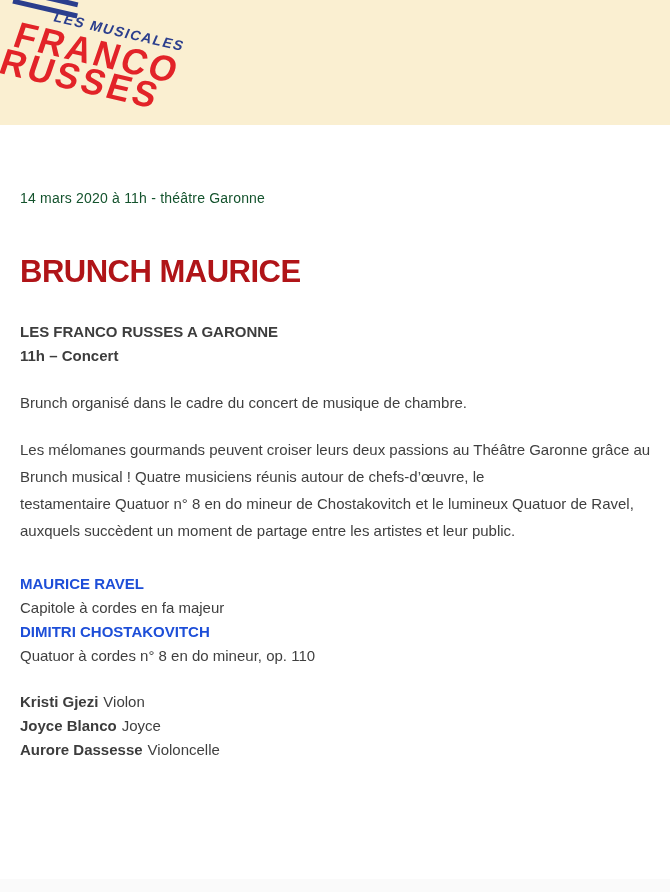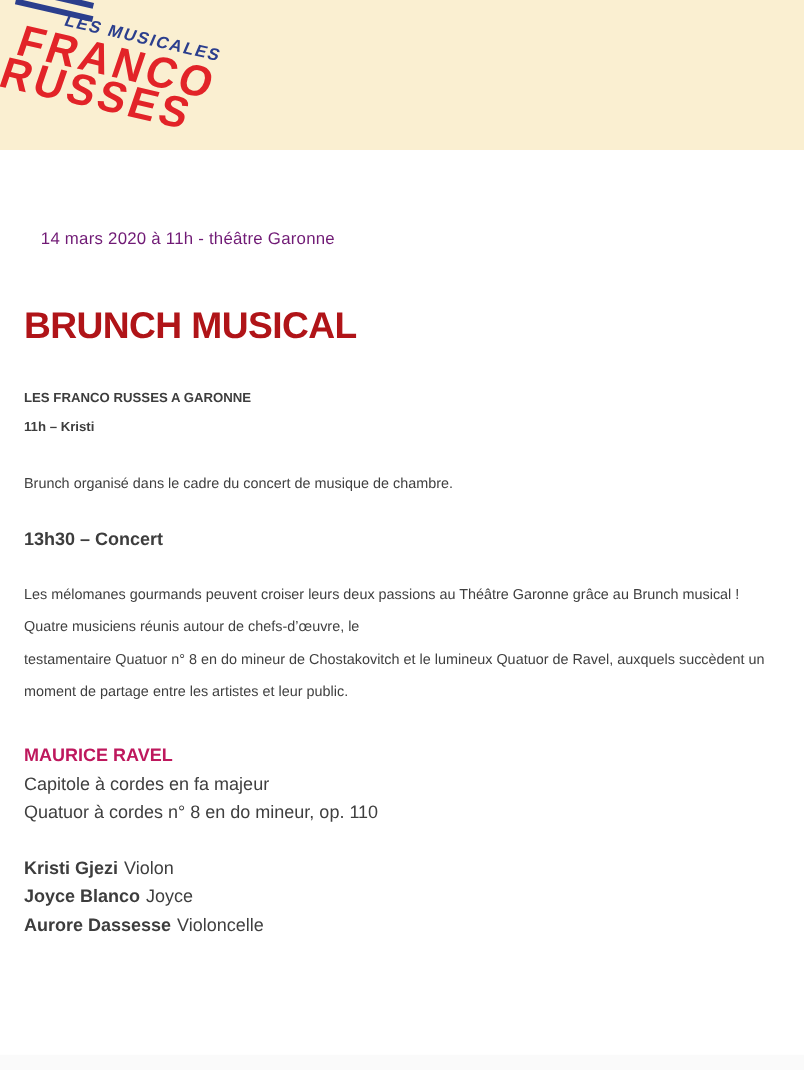--- a/index.html
+++ b/index.html
@@ -60,54 +60,53 @@
   .logo-line3 { margin-left: 2px; }
 
   
   .article {
     padding: 0 20px;
     color: #3f3f3f;
   }
   .event-date {
     margin-top: 65px;
     font-size: 14px;
-    color: #701a75;
+    color: #14532d;
     letter-spacing: 0.2px;
-    margin-left: 14px;
   }
   .page-title {
     margin-top: 48px;
     font-size: 31px;
     font-weight: bold;
     letter-spacing: -0.5px;
     color: #b01418;
   }
-  .intro-block { margin-top: 30px; font-size: 11px; font-weight: bold; color: #3d3d3d; }
+  .intro-block { margin-top: 30px; font-size: 15px; font-weight: bold; color: #3d3d3d; }
   .intro-block div { line-height: 24px; }
 
   .para {
     margin-top: 22px;
-    font-size: 12px;
+    font-size: 15px;
     line-height: 26px;
     color: #3f3f3f;
     width: 632px;
     white-space: pre-line;
   }
   .subheading {
     margin-top: 22px;
     font-size: 15px;
     font-weight: bold;
     line-height: 24px;
     color: #3d3d3d;
   }
   .description { margin-top: 20px; line-height: 27px; }
 
   .program-block { margin-top: 28px; font-size: 15px; }
   .program-block div { line-height: 24px; }
-  .composer { font-weight: bold; color: #be185d; }
+  .composer { font-weight: bold; color: #1d4ed8; }
 
   .musicians-block { margin-top: 22px; font-size: 15px; }
   .musicians-block div { line-height: 24px; }
   .musician-name { font-weight: bold; color: #3d3d3d; margin-right: 5px; text-align: right; }
 
   .footer-strip {
     position: absolute;
     left: 0; bottom: 0;
     width: 670px; height: 13px;
     background: #fafafa;
@@ -122,37 +121,37 @@
     <div class="logo-stripe-b"></div>
     <div class="logo-line1">LES MUSICALES</div>
     <div class="logo-line2">FRANCO</div>
     <div class="logo-line3">RUSSES</div>
   </div>
 </header>
 
 <main class="article">
   <div class="event-date">14 mars 2020 à 11h - théâtre Garonne</div>
 
-  <h1 class="page-title">BRUNCH MUSICAL</h1>
+  <h1 class="page-title">BRUNCH MAURICE</h1>
 
   <div class="intro-block">
     <div>LES FRANCO RUSSES A GARONNE</div>
-    <div>11h – Kristi</div>
+    <div>11h – Concert</div>
   </div>
 
   <p class="para">Brunch organisé dans le cadre du concert de musique de chambre.</p>
 
-  <div class="subheading">13h30 – Concert</div>
 
   <p class="para description">Les mélomanes gourmands peuvent croiser leurs deux passions au Théâtre Garonne grâce au Brunch musical ! Quatre musiciens réunis autour de chefs-d’œuvre, le
 testamentaire Quatuor n° 8 en do mineur de Chostakovitch et le lumineux Quatuor de Ravel, auxquels succèdent un moment de partage entre les artistes et leur public.</p>
 
   <div class="program-block">
     <div class="composer">MAURICE RAVEL</div>
     <div>Capitole à cordes en fa majeur</div>
+    <div class="composer">DIMITRI CHOSTAKOVITCH</div>
     <div>Quatuor à cordes n° 8 en do mineur, op. 110</div>
   </div>
 
   <div class="musicians-block">
     <div>
       <span class="musician-name">Kristi Gjezi</span><span>Violon</span>
     </div>
     <div>
       <span class="musician-name">Joyce Blanco</span><span>Joyce</span>
     </div>

